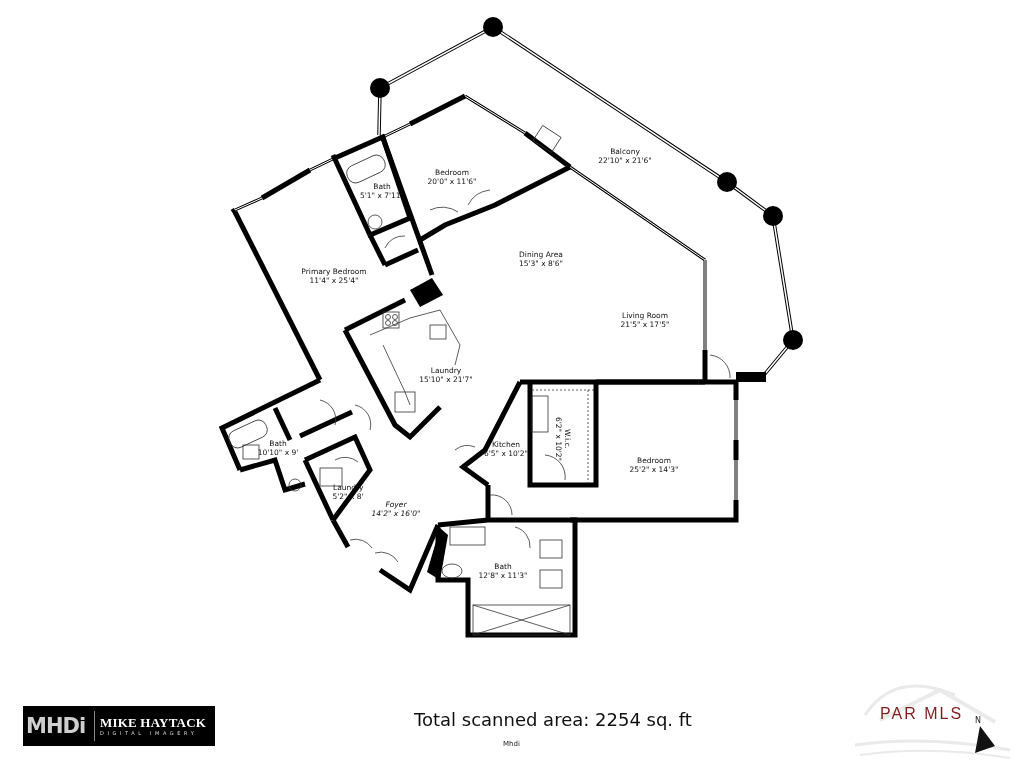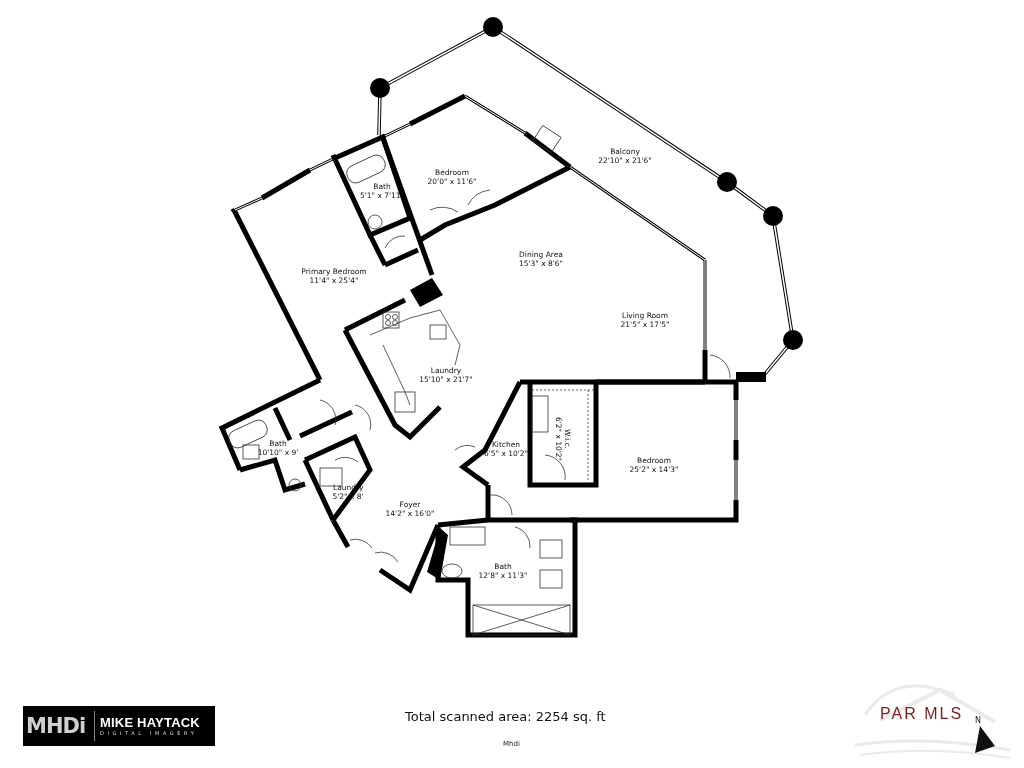--- a/index.html
+++ b/index.html
@@ -1,27 +1,27 @@
 <!DOCTYPE html>
 <html><head>
 <meta charset="utf-8">
 <style>
   html, body { margin: 0; padding: 0; background: #ffffff; }
   body { width: 1024px; height: 768px; position: relative; overflow: hidden; font-family: "DejaVu Sans", sans-serif; }
   #plan { position: absolute; left: 0; top: 0; width: 1024px; height: 768px; }
   .room-label { position: absolute; text-align: center; font-family: "DejaVu Sans", sans-serif; font-size: 7.5px; line-height: 9px; color: #111; white-space: nowrap; transform: translateX(-50%); }
   .room-label .dims { display: block; }
   .rot { transform: translateX(-50%) rotate(90deg); }
-  .total-area { position: absolute; left: 405px; top: 709px; font-family: "DejaVu Sans", sans-serif; font-size: 13px; color: #111; }
+  .total-area { position: absolute; left: 414px; top: 709px; font-family: "DejaVu Sans", sans-serif; font-size: 18px; color: #111; }
   .credit { position: absolute; left: 503px; top: 740px; font-family: "DejaVu Sans", sans-serif; font-size: 7px; color: #222; }
   .logo { position: absolute; left: 23px; top: 706px; width: 192px; height: 40px; background: #000; display: flex; align-items: center; }
   .logo .mark { font-family: "DejaVu Sans", sans-serif; font-weight: bold; font-size: 21px; color: #cfcfcf; letter-spacing: -1px; padding-left: 3px; width: 64px; }
   .logo .sep { width: 1px; height: 30px; background: #888; margin: 0 5px 0 4px; }
   .logo .text { display: flex; flex-direction: column; }
-  .logo .name { font-family: Liberation Sans, sans-serif; font-size: 13px; font-weight: bold; color: #fff; letter-spacing: 0.2px; line-height: 14px; }
+  .logo .name { font-family: Liberation Serif, serif; font-size: 13px; font-weight: bold; color: #fff; letter-spacing: 0.2px; line-height: 14px; }
   .logo .sub { font-family: "DejaVu Sans", sans-serif; font-size: 5px; color: #ddd; letter-spacing: 3.6px; line-height: 7px; }
   .watermark { position: absolute; left: 845px; top: 660px; width: 170px; height: 100px; }
   .watermark-text { position: absolute; left: 880px; top: 705px; font-family: Liberation Sans, sans-serif; font-size: 16px; color: #7f1d1d; letter-spacing: 2px; }
   .compass { position: absolute; left: 970px; top: 718px; width: 30px; height: 40px; }
   .compass-n { position: absolute; left: 975px; top: 716px; font-family: "DejaVu Sans", sans-serif; font-size: 8px; color: #222; }
 </style>
 </head>
 <body>
 
 <svg id="plan" viewBox="0 0 1024 768" xmlns="http://www.w3.org/2000/svg">
@@ -210,21 +210,21 @@
   <span class="dims">6'5" x 10'2"</span>
 </div>
 <div class="room-label rot" style="left:563px; top:430px;">
   <span>W.i.c.</span>
   <span class="dims">6'2" x 10'2"</span>
 </div>
 <div class="room-label" style="left:654px; top:456px;">
   <span>Bedroom</span>
   <span class="dims">25'2" x 14'3"</span>
 </div>
-<div class="room-label" style="left:410px; top:500px;">
+<div class="room-label" style="left:396px; top:500px;font-style:italic;">
   <span>Foyer</span>
   <span class="dims">14'2" x 16'0"</span>
 </div>
 <div class="room-label" style="left:503px; top:562px;">
   <span>Bath</span>
   <span class="dims">12'8" x 11'3"</span>
 </div>
 
 <div class="logo">
   <span class="mark">MHDi</span>

